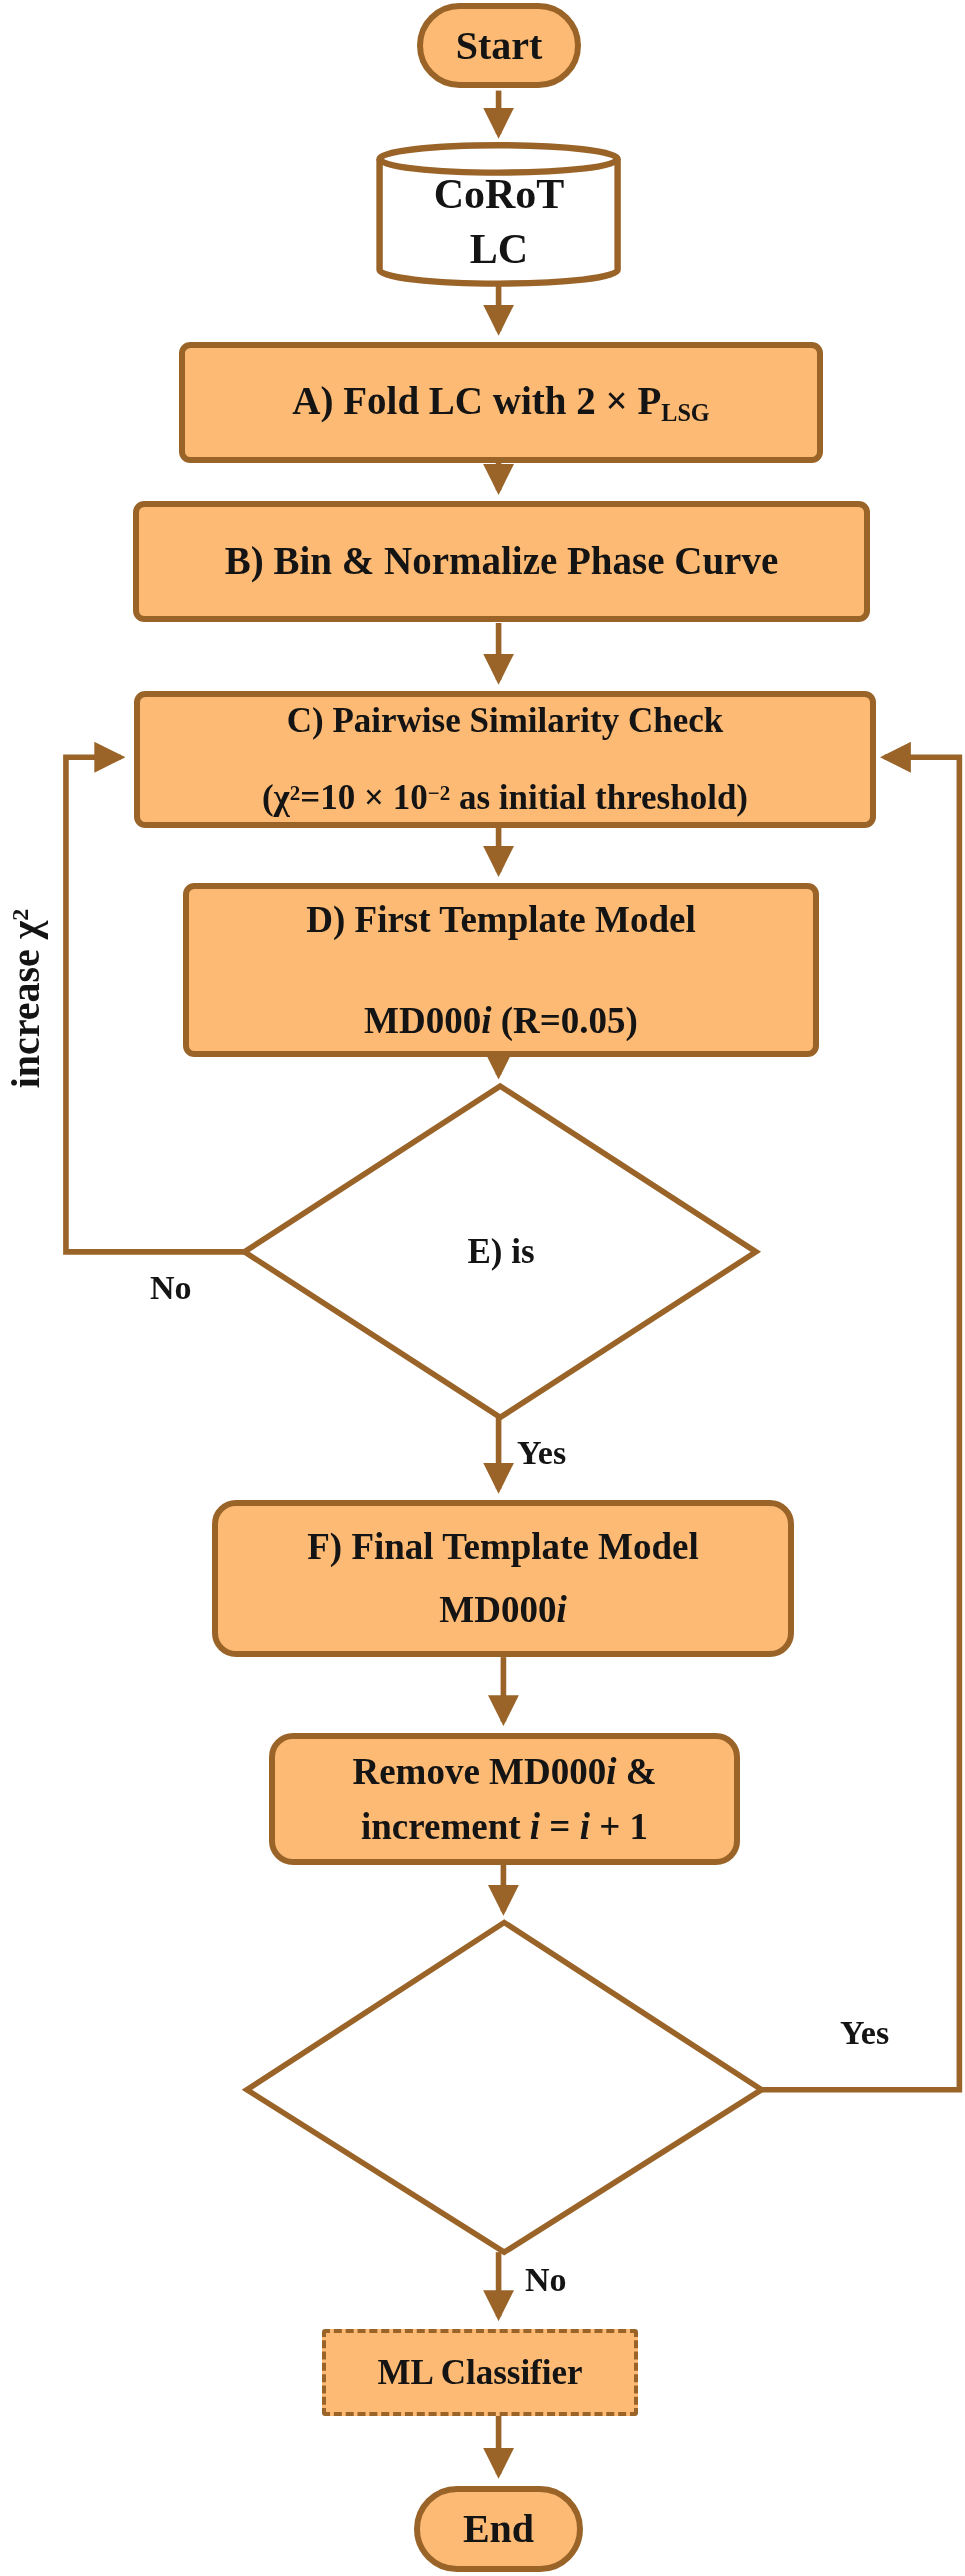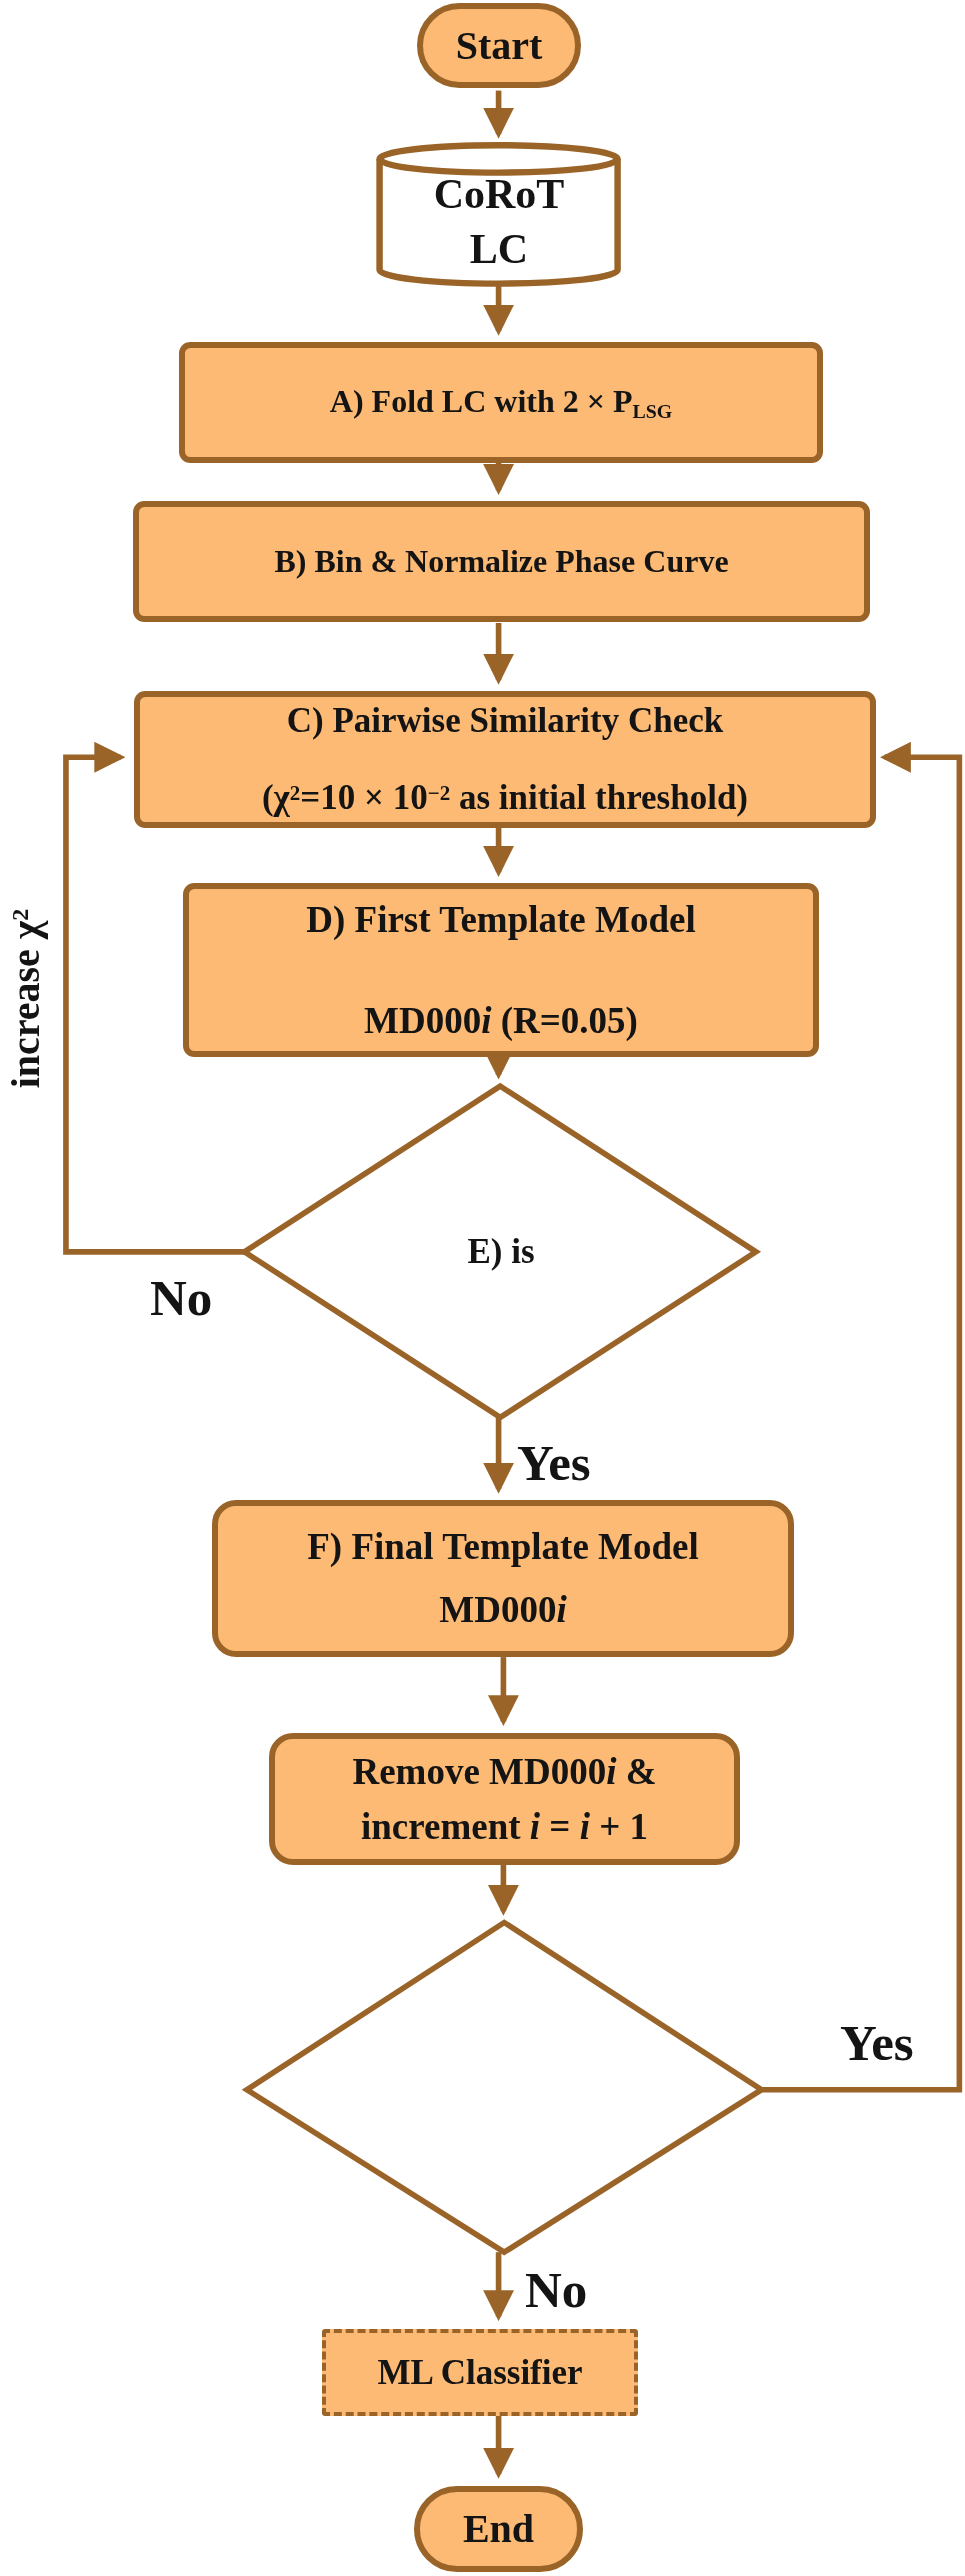--- a/index.html
+++ b/index.html
@@ -17,28 +17,28 @@
   }
   .rounded-sm{border-radius:11.3px;}
   .rounded-lg{border-radius:24px;}
   .terminator{border-radius:45px;}
   .dashed{border:4.8px dashed #9a6429;border-radius:3.2px;}
   .overlay{
     position:absolute;display:flex;flex-direction:column;align-items:center;
     justify-content:center;text-align:center;z-index:3;pointer-events:none;
   }
   .fs50{font-size:40px;}
-  .fs48{font-size:32px;font-family:Liberation Serif, serif;}
+  .fs48{font-size:39px;font-family:Liberation Serif, serif;}
   .fs46{font-size:37px;}
   .fs44{font-size:35px;gap:24px;}
   .fs52{font-size:42px;line-height:1.3;}
   .lh15{line-height:1.5;}
   .lh16{line-height:1.6;}
   .lh17{line-height:1.7;}
-  .edge-label{position:absolute;font-size:51px;font-weight:bold;z-index:3;white-space:nowrap;}
+  .edge-label{position:absolute;font-size:34px;font-weight:bold;z-index:3;white-space:nowrap;}
   .rot{
     width:257px;text-align:center;font-size:40px;
     transform:rotate(-90deg);transform-origin:center center;
   }
   .sub{font-size:0.62em;vertical-align:-0.3em;}
   .sup{font-size:0.6em;vertical-align:0.45em;}
   .it{font-style:italic;}
   .nowrap{white-space:nowrap;}
 </style>
 </head>

